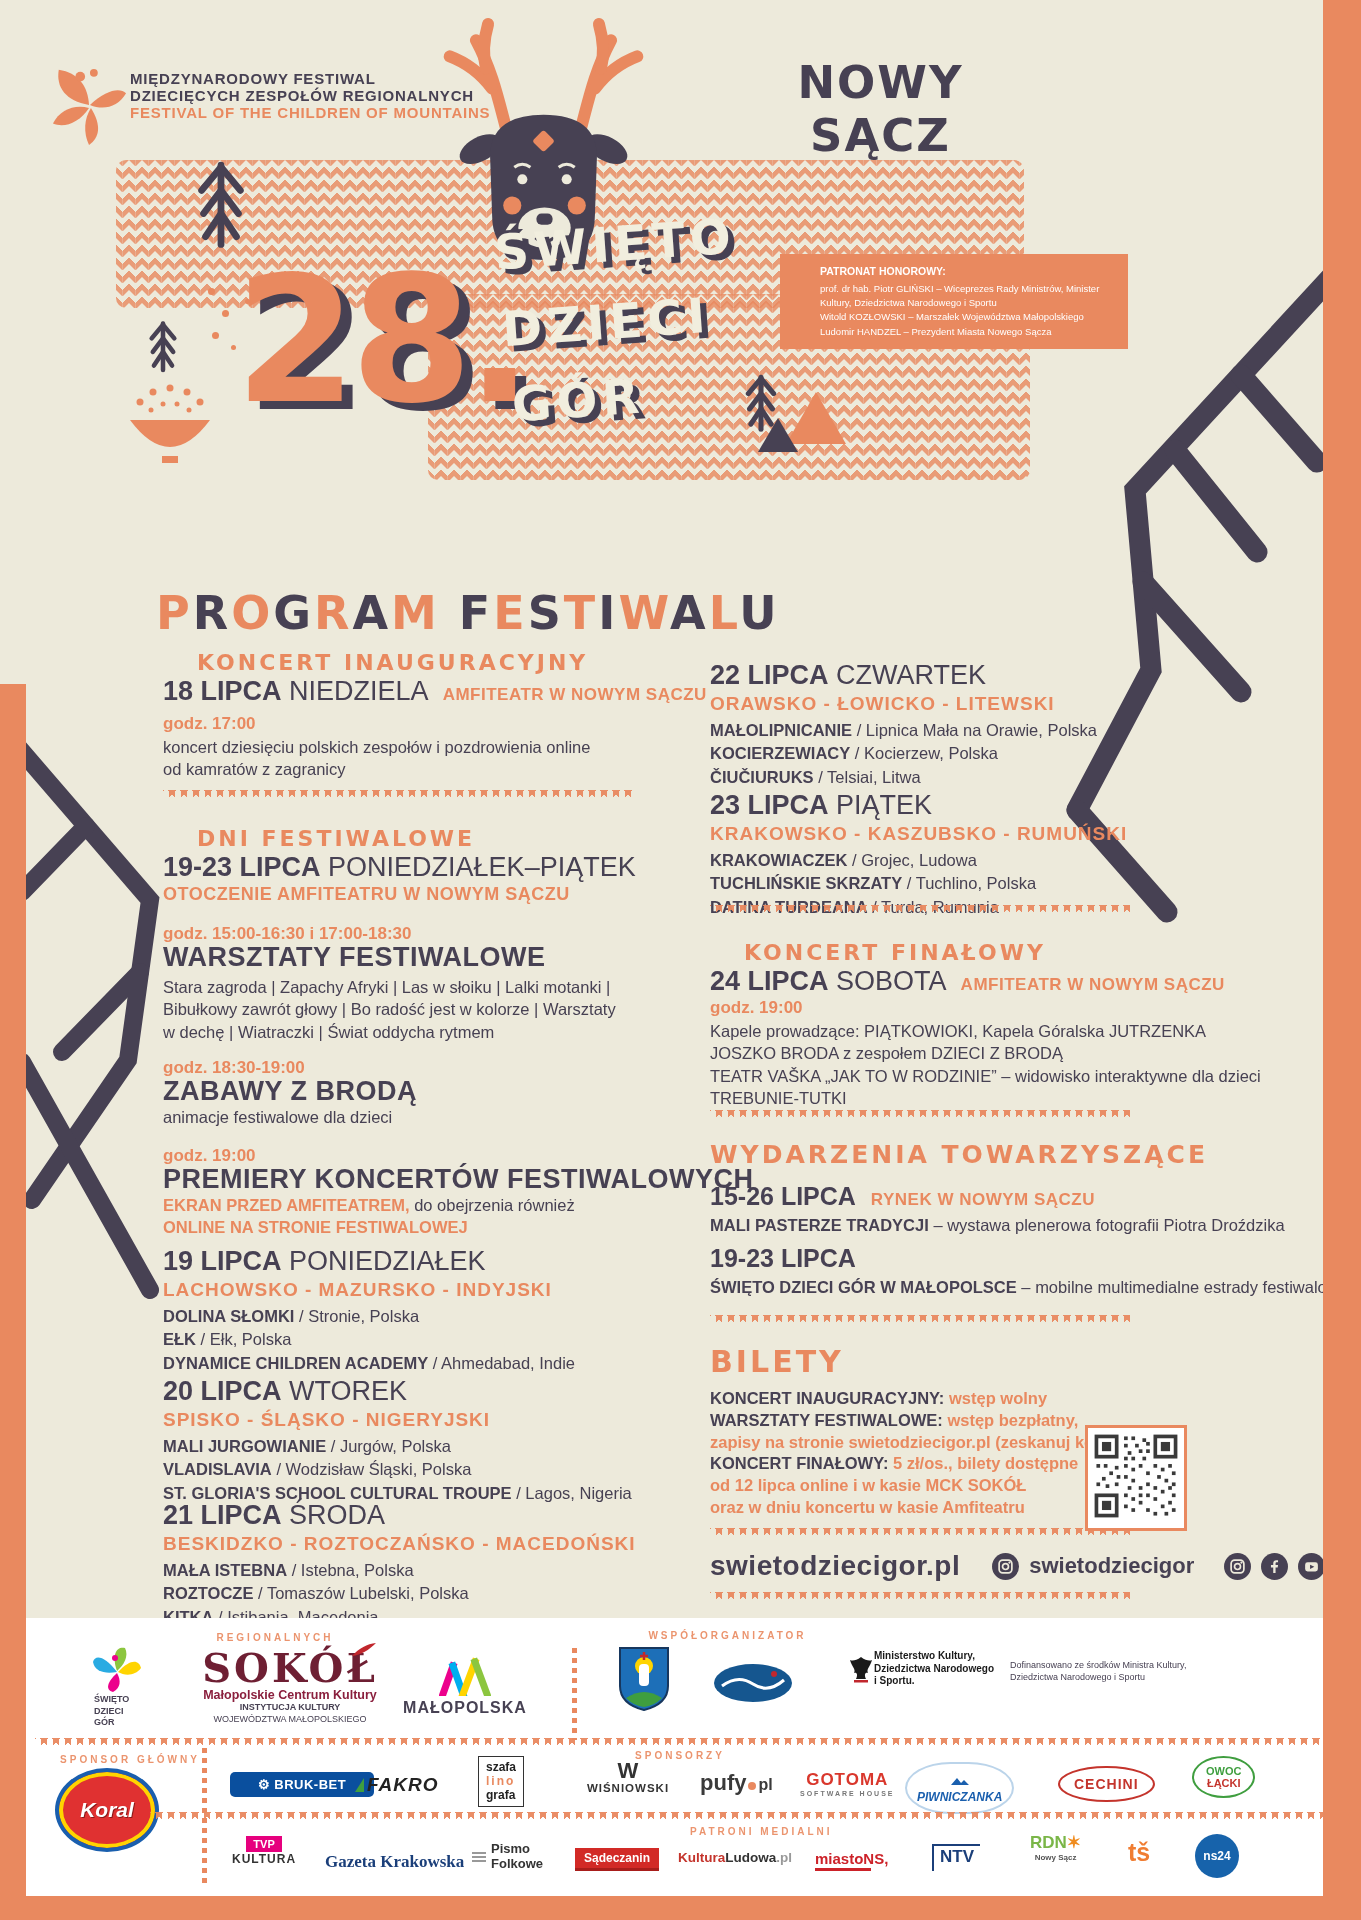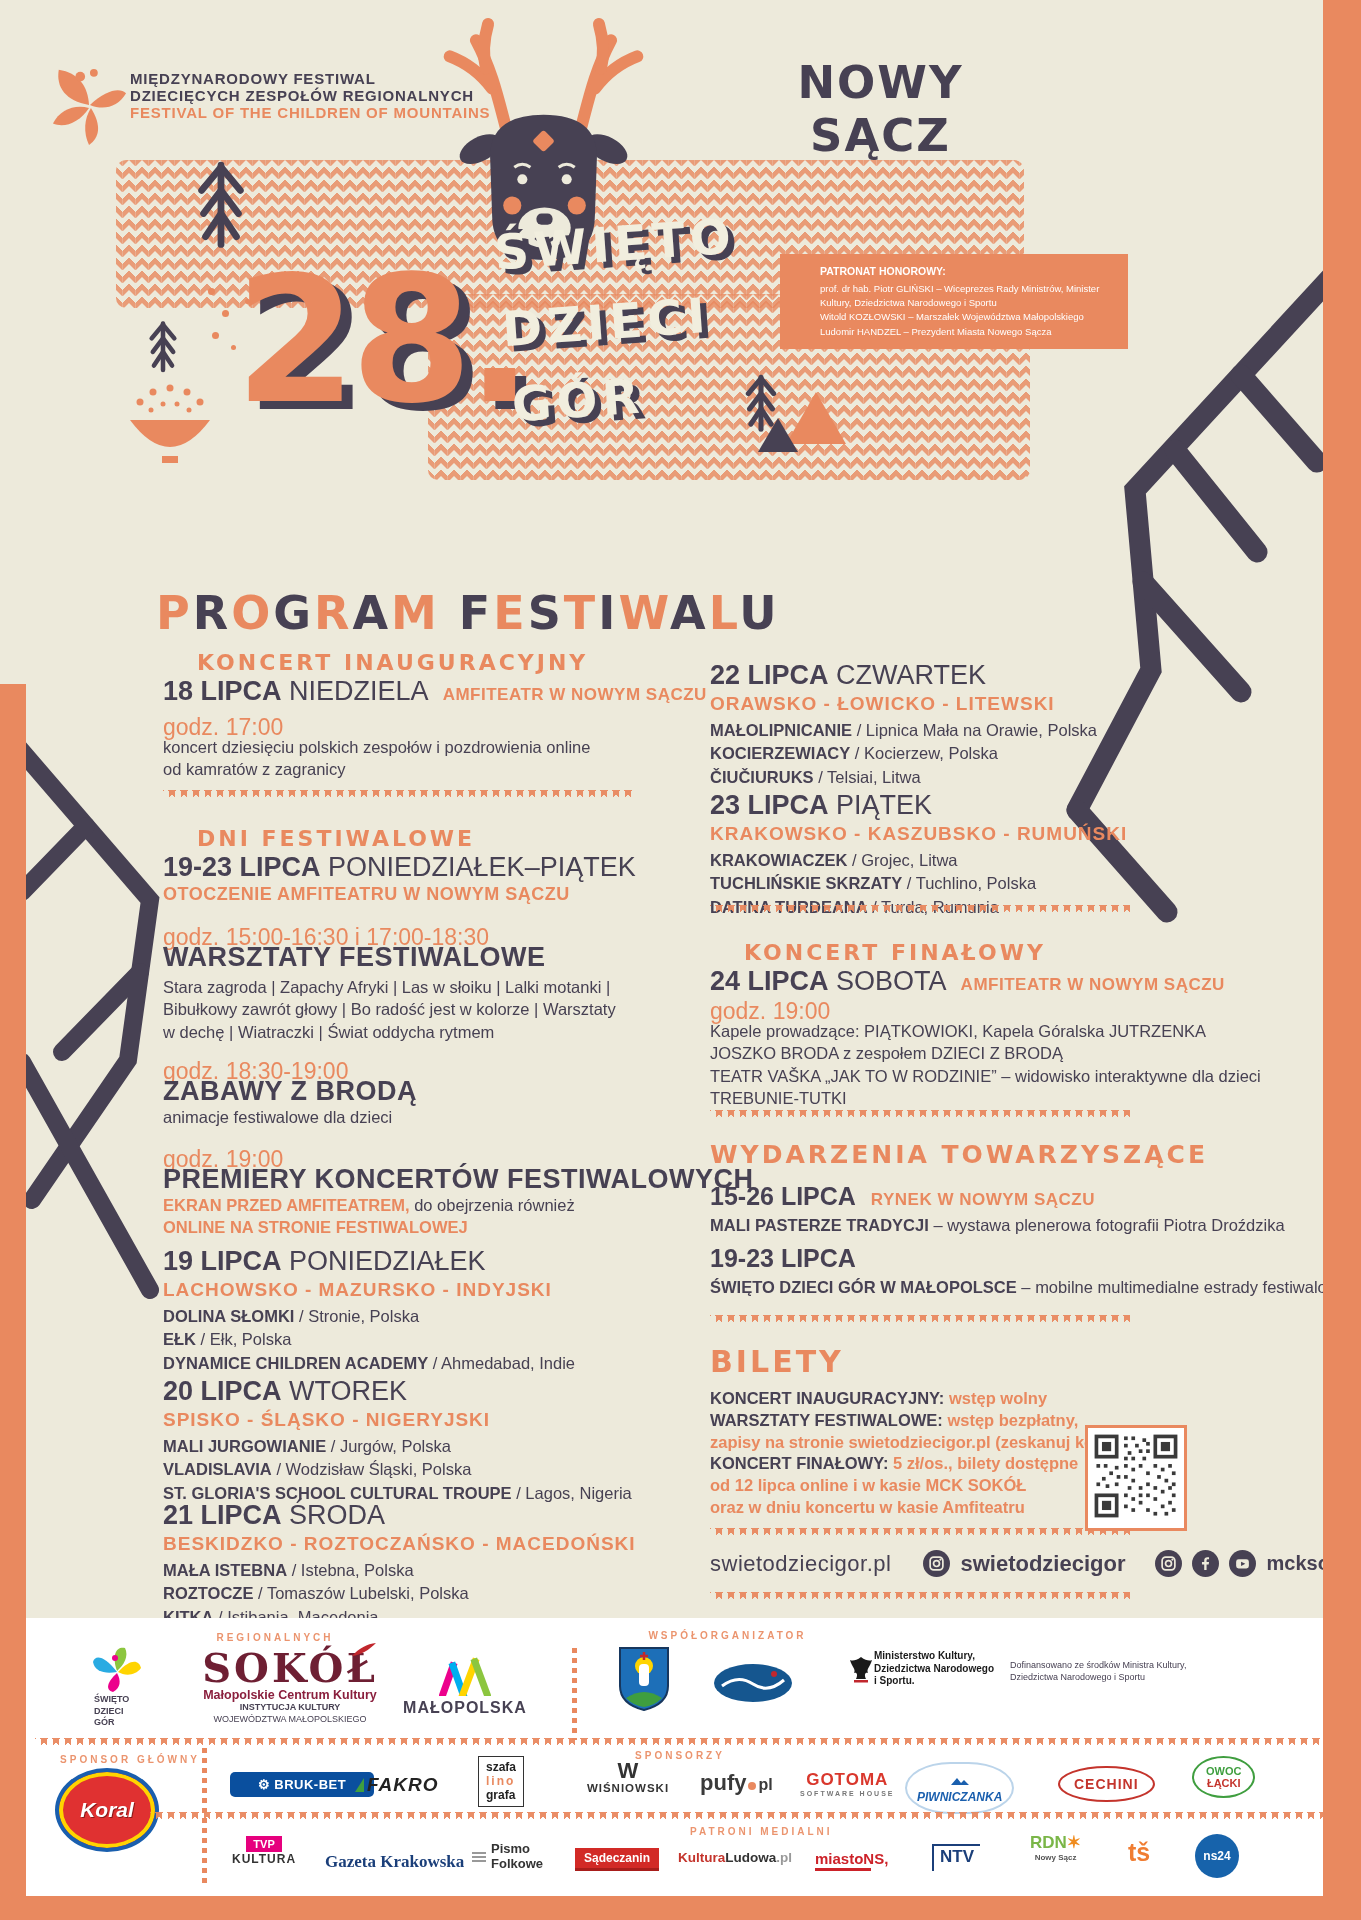--- a/index.html
+++ b/index.html
@@ -27,21 +27,21 @@
       linear-gradient(135deg,var(--orange) 5px,transparent 0) 6px 0/12px 10px repeat-x;}
   .vsq{width:5px;background:repeating-linear-gradient(180deg,var(--orange) 0 5px,transparent 5px 10px);}
   .strip{background:var(--orange);}
   
   .disp{font-family:"DejaVu Sans",sans-serif;font-weight:900;color:var(--orange);letter-spacing:2px;}
   .oh{font-size:22px;letter-spacing:3px;margin-left:34px;}
   .dl{font-size:27px;color:var(--navy);white-space:nowrap;}
   .dl b{font-weight:900;}
   .dl .day{font-weight:400;}
   .venue{font-size:17px;font-weight:800;color:var(--orange);letter-spacing:.5px;margin-left:8px;}
-  .time{font-size:23px;font-weight:400;color:var(--orange);}
+  .time{font-size:17px;font-weight:700;color:var(--orange);}
   .bt{font-size:27px;font-weight:900;color:var(--navy);letter-spacing:.5px;white-space:nowrap;}
   .body{font-size:16.5px;line-height:1.36;color:var(--navy);}
   .body b{font-weight:800;}
   .styles{font-size:19px;font-weight:800;color:var(--orange);letter-spacing:1px;margin-top:2px;white-space:nowrap;}
   .grp{font-size:16.5px;line-height:1.42;white-space:nowrap;}
   .grp b{font-weight:800;}
   .or{color:var(--orange);} .nv{color:var(--navy);}
   .w6{font-weight:600;} .w8{font-weight:800;}
   .t-word{position:absolute;font-family:"DejaVu Sans",sans-serif;font-weight:900;color:#F1EEDE;
     text-shadow:6px 6px 0 var(--navy);font-size:48px;letter-spacing:5px;transform:rotate(-4deg);white-space:nowrap;}
@@ -249,21 +249,21 @@
   <div class="abs" style="left:710px;top:660px;">
     <div class="dl"><b>22 LIPCA</b> <span class="day">CZWARTEK</span></div>
     <div class="styles">ORAWSKO - ŁOWICKO - LITEWSKI</div>
     <div class="grp" style="margin-top:4px;"><b>MAŁOLIPNICANIE</b> <span>/ Lipnica Mała na Orawie, Polska</span></div>
     <div class="grp"><b>KOCIERZEWIACY</b> <span>/ Kocierzew, Polska</span></div>
     <div class="grp"><b>ČIUČIURUKS</b> <span>/ Telsiai, Litwa</span></div>
   </div>
   <div class="abs" style="left:710px;top:790px;">
     <div class="dl"><b>23 LIPCA</b> <span class="day">PIĄTEK</span></div>
     <div class="styles">KRAKOWSKO - KASZUBSKO - RUMUŃSKI</div>
-    <div class="grp" style="margin-top:4px;"><b>KRAKOWIACZEK</b> <span>/ Grojec, Litwa</span></div>
+    <div class="grp" style="margin-top:4px;"><b>KRAKOWIACZEK</b> <span>/ Grojec, Ludowa</span></div>
     <div class="grp"><b>TUCHLIŃSKIE SKRZATY</b> <span>/ Tuchlino, Polska</span></div>
     <div class="grp"><b>DATINA TURDEANA</b> <span>/ Turda, Rumunia</span></div>
   </div>
   <div class="abs zz" style="left:710px;top:905px;width:420px;"></div>
 
   <div class="abs disp oh" style="left:710px;top:940px;">KONCERT  FINAŁOWY</div>
   <div class="abs dl" style="left:710px;top:966px;">
     <b>24 LIPCA</b>
     <span class="day">SOBOTA</span>
     <span class="venue">AMFITEATR W NOWYM SĄCZU</span>
@@ -375,21 +375,21 @@
           <rect x="89" y="85" width="4" height="4"></rect>
           <rect x="69" y="89" width="4" height="4"></rect>
         <rect x="81" y="89" width="4" height="4"></rect>
       </g>
     </svg>
   </div>
 
   <div class="abs zz" style="left:710px;top:1528px;width:420px;"></div>
 
   <div class="abs" style="left:710px;top:1550px;display:flex;align-items:center;gap:10px;">
-    <span class="nv" style="font-size:22px;font-weight:400;letter-spacing:.5px;">swietodziecigor.pl</span>
+    <span class="nv" style="font-size:28px;font-weight:700;letter-spacing:.5px;">swietodziecigor.pl</span>
     <span class="sic" style="margin-left:22px;">
       <svg width="17" height="17" viewBox="0 0 24 24">
           <rect x="3" y="3" width="18" height="18" rx="5" fill="none" stroke="#EDEADB" stroke-width="2.4"></rect>
           <circle cx="12" cy="12" r="4.2" fill="none" stroke="#EDEADB" stroke-width="2.4"></circle>
           <circle cx="17.6" cy="6.4" r="1.6" fill="#EDEADB"></circle>
         </svg>
     </span>
     <span class="nv" style="font-size:22px;font-weight:800;">swietodziecigor</span>
     <span class="sic" style="margin-left:20px;">
       <svg width="17" height="17" viewBox="0 0 24 24">

